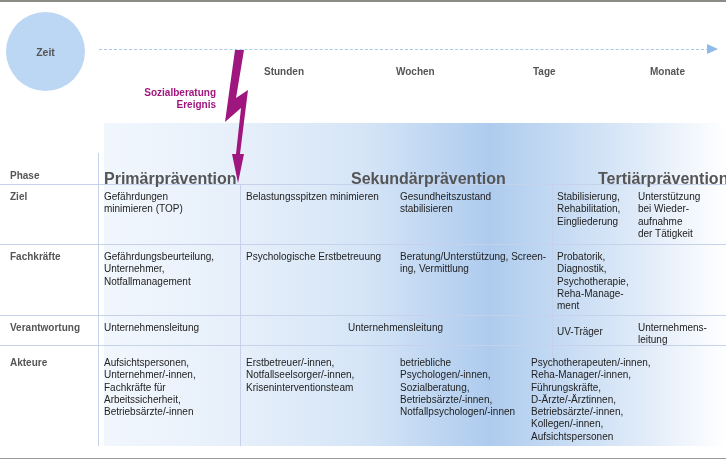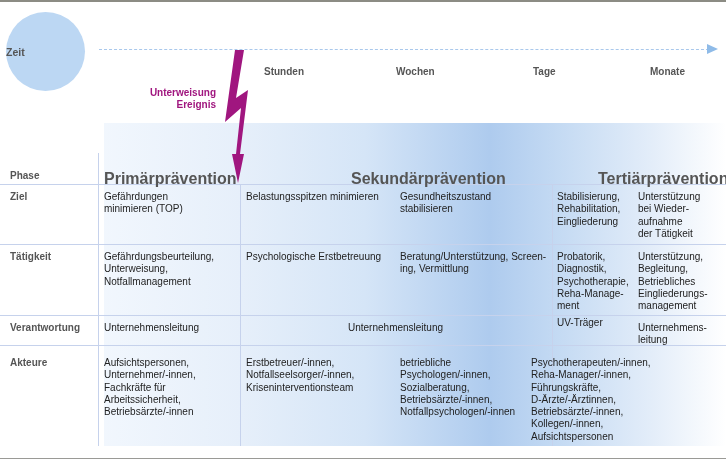--- a/index.html
+++ b/index.html
@@ -8,21 +8,21 @@
     background: #ffffff;
     font-family: "Liberation Sans", "DejaVu Sans", sans-serif;
     color: #333333;
   }
   .top-border { position: absolute; left: 0; top: 0; width: 726px; height: 2px; background: #8c8c84; }
   .bottom-border { position: absolute; left: 0; top: 458px; width: 726px; height: 1px; background: #9a9a96; }
 
   .zeit-circle {
     position: absolute; left: 6px; top: 12px; width: 79px; height: 79px;
     border-radius: 50%; background: #bcd7f3;
-    display: flex; align-items: center; justify-content: flex-start;
+    display: flex; align-items: center; justify-content: center;
     font-size: 10.5px; font-weight: bold; color: #555;
   }
   .timeline-line {
     position: absolute; left: 99px; top: 49px; width: 610px; height: 0;
     border-top: 1.5px dashed #a9c8ec;
   }
   .timeline-arrow {
     position: absolute; left: 707px; top: 44px; width: 0; height: 0;
     border-top: 5px solid transparent; border-bottom: 5px solid transparent;
     border-left: 11px solid #8fbbe8;
@@ -67,21 +67,21 @@
 <div class="timeline-line"></div>
 <div class="timeline-arrow"></div>
 
 <div class="tl-label" style="left:264px;">Stunden</div>
 <div class="tl-label" style="left:396px;">Wochen</div>
 <div class="tl-label" style="left:533px;">Tage</div>
 <div class="tl-label" style="left:650px;">Monate</div>
 
 <div class="gradient-panel"></div>
 
-<div class="event-label multiline">Unterweisung
+<div class="event-label multiline">Sozialberatung
 Ereignis</div>
 
 <svg class="bolt" width="30" height="135" viewBox="0 0 30 135">
   <polygon points="13,0 22,0 14,48 26,40 18,104 22,104 16,133 10,104 14,104 19,58 3,72" fill="#a0167f"></polygon>
 </svg>
 
 <div class="table-area">
   <div class="hline" style="left:0; top:184px; width:726px;"></div>
   <div class="hline" style="left:0; top:244px; width:726px;"></div>
   <div class="hline" style="left:0; top:315px; width:726px;"></div>
@@ -103,42 +103,37 @@
   <div class="cell multiline" style="left:400px; top:191px;">Gesundheitszustand
 stabilisieren</div>
   <div class="cell multiline" style="left:557px; top:191px;">Stabilisierung,
 Rehabilitation,
 Eingliederung</div>
   <div class="cell multiline" style="left:638px; top:191px;">Unterstützung
 bei Wieder-
 aufnahme
 der Tätigkeit</div>
 
-  <div class="rowhead" style="top:251px;">Tätigkeit</div>
+  <div class="rowhead" style="top:251px;">Fachkräfte</div>
   <div class="cell multiline" style="left:104px; top:251px;">Gefährdungsbeurteilung,
-Unterweisung,
+Unternehmer,
 Notfallmanagement</div>
   <div class="cell multiline" style="left:246px; top:251px;">Psychologische Erstbetreuung</div>
   <div class="cell multiline" style="left:400px; top:251px;">Beratung/Unterstützung, Screen-
 ing, Vermittlung</div>
   <div class="cell multiline" style="left:557px; top:251px;">Probatorik,
 Diagnostik,
 Psychotherapie,
 Reha-Manage-
 ment</div>
-  <div class="cell multiline" style="left:638px; top:251px;">Unterstützung,
-Begleitung,
-Betriebliches
-Eingliederungs-
-management</div>
 
   <div class="rowhead" style="top:322px;">Verantwortung</div>
   <div class="cell" style="left:104px; top:322px;">Unternehmensleitung</div>
   <div class="cell" style="left:348px; top:322px;">Unternehmensleitung</div>
-  <div class="cell" style="left:557px; top:317px;">UV-Träger</div>
+  <div class="cell" style="left:557px; top:326px;">UV-Träger</div>
   <div class="cell multiline" style="left:638px; top:322px;">Unternehmens-
 leitung</div>
 
   <div class="rowhead" style="top:357px;">Akteure</div>
   <div class="cell multiline" style="left:104px; top:357px;">Aufsichtspersonen,
 Unternehmer/-innen,
 Fachkräfte für
 Arbeitssicherheit,
 Betriebsärzte/-innen</div>
   <div class="cell multiline" style="left:246px; top:357px;">Erstbetreuer/-innen,

